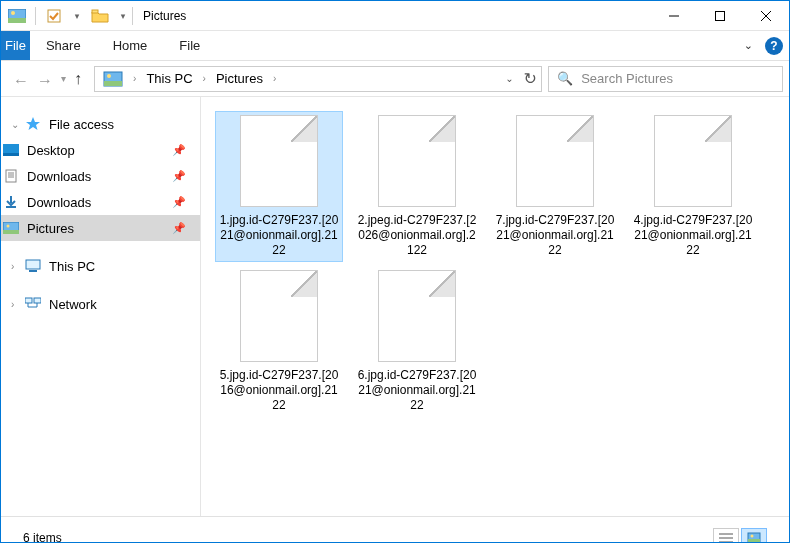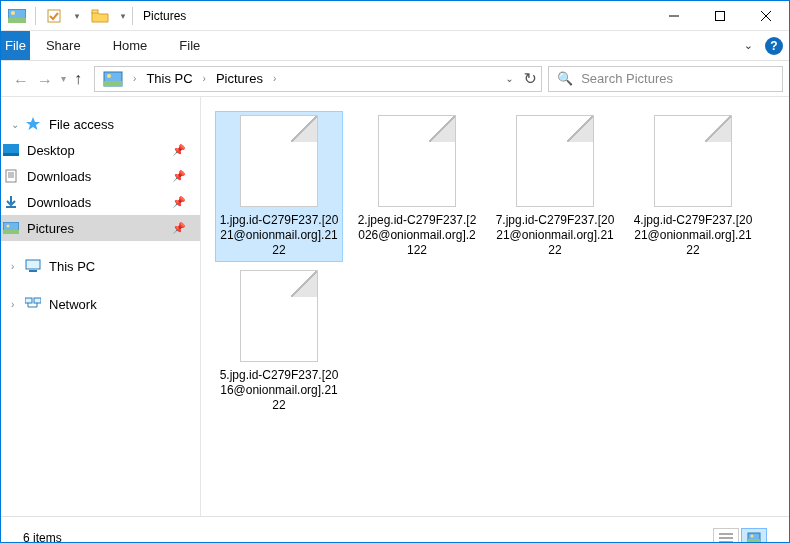--- a/index.html
+++ b/index.html
@@ -268,20 +268,26 @@
           <div class="fold"></div>
         </div>
         <div class="fname">4.jpg.id-C279F237.[2021@onionmail.org].2122</div>
       </div>
       <div class="item">
         <div class="thumb">
           <div class="fold"></div>
         </div>
         <div class="fname">5.jpg.id-C279F237.[2016@onionmail.org].2122</div>
       </div>
+      <div class="item">
+        <div class="thumb">
+          <div class="fold"></div>
+        </div>
+        <div class="fname">6.jpg.id-C279F237.[2021@onionmail.org].2122</div>
+      </div>
     </div>
 </div>
 
 <div class="status">
   <span>6 items</span>
   <div class="right">
     <div class="viewbtn">
       <svg width="14" height="12" viewBox="0 0 14 12">
           <line x1="0" y1="2" x2="14" y2="2" stroke="#555"></line>
           <line x1="0" y1="6" x2="14" y2="6" stroke="#555"></line>

